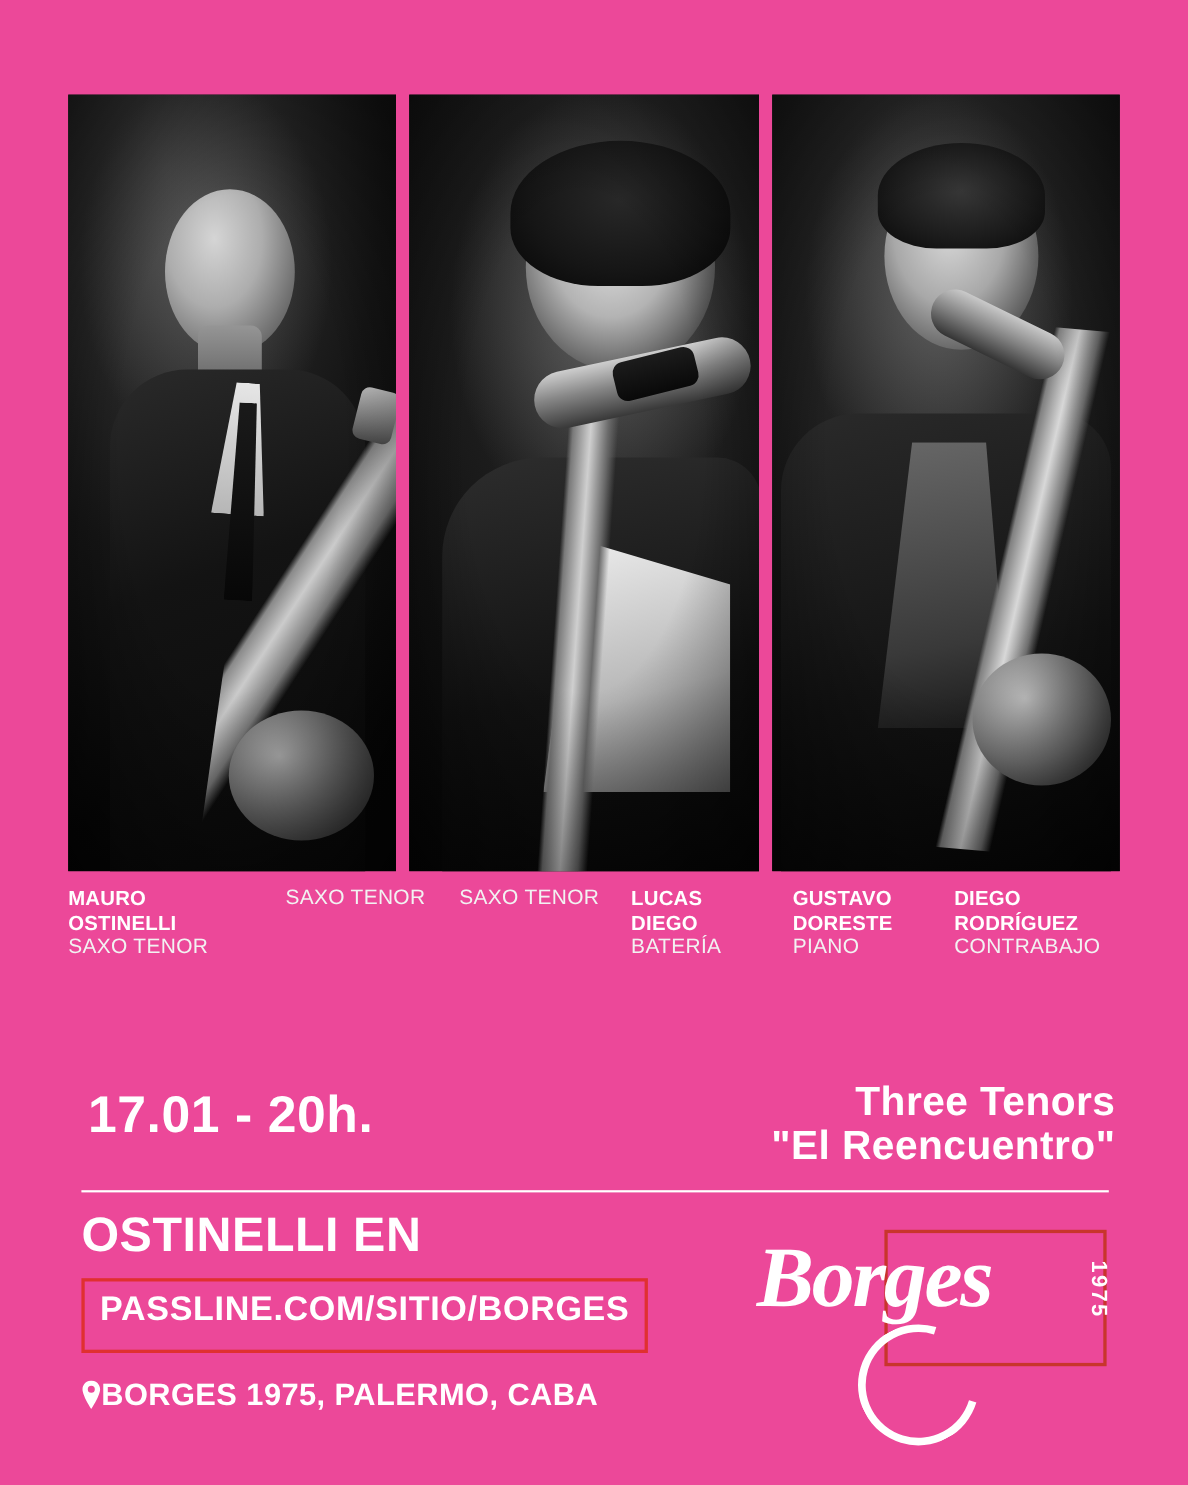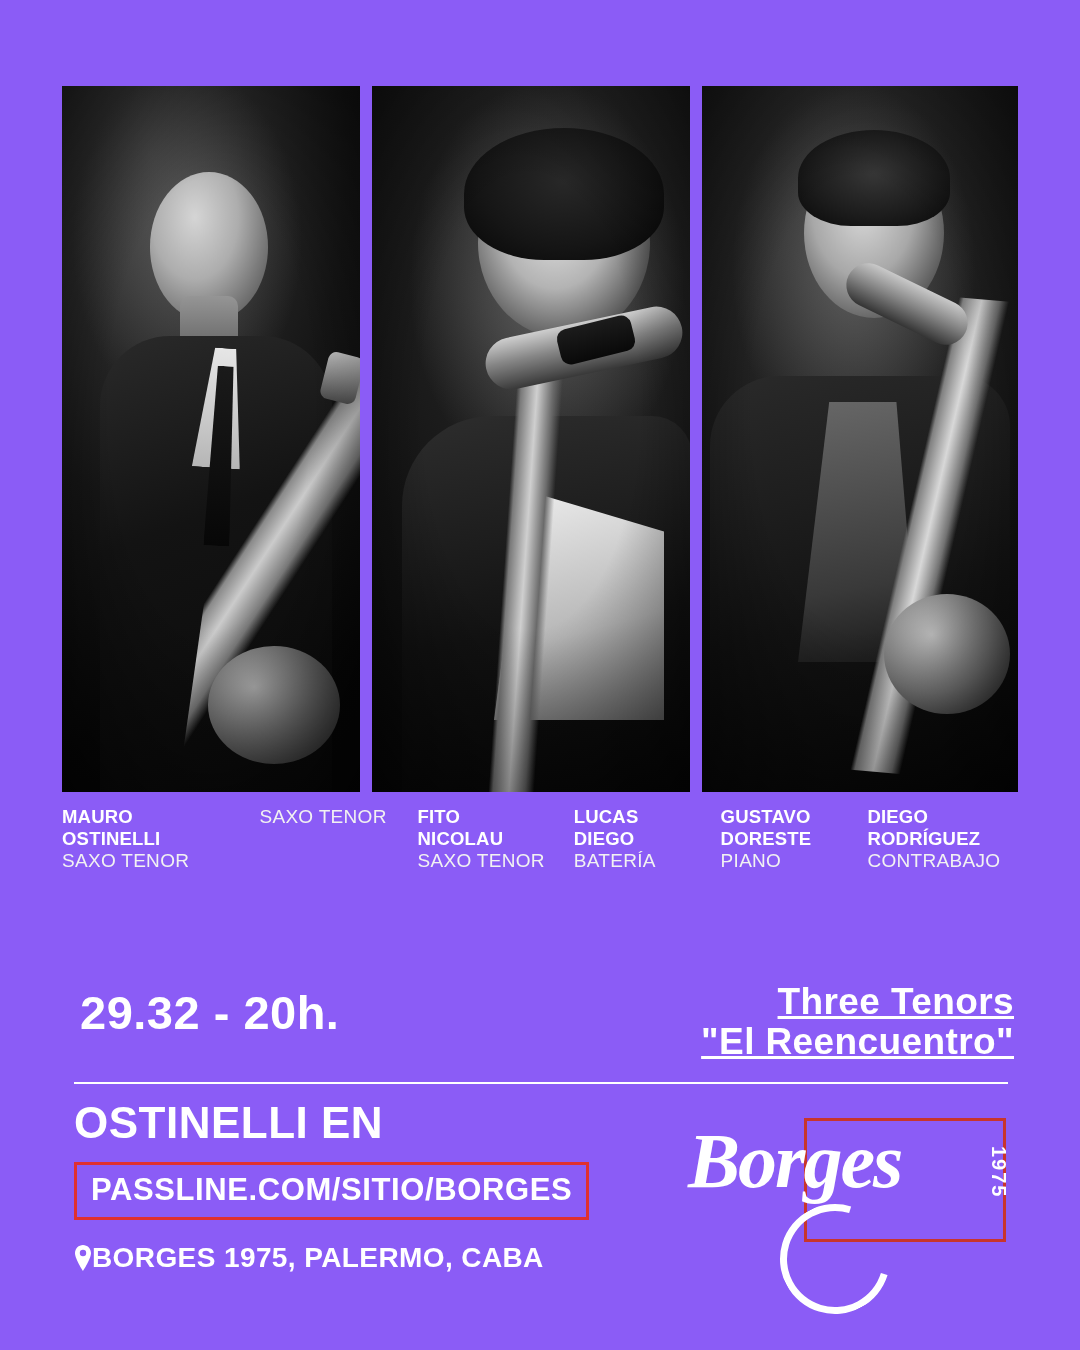--- a/index.html
+++ b/index.html
@@ -13,21 +13,21 @@
     font-family: "Liberation Sans", sans-serif;
     color: #ffffff;
     overflow: hidden;
     position: relative;
   }
 
   .poster {
     position: relative;
     width: 1080px;
     height: 1350px;
-    background: #8b5cf6;
+    background: #ec4899;
   }
 
   
   .photo-strip {
     position: absolute;
     left: 62px;
     top: 86px;
     width: 956px;
     height: 706px;
     display: flex;
@@ -236,21 +236,20 @@
     font-size: 47px;
     font-weight: bold;
     letter-spacing: 0.5px;
     color: #ffffff;
   }
   .show-title {
     position: absolute;
     right: 4px;
     top: -2px;
     text-align: right;
-    text-decoration: underline;
   }
   .show-title .line1 {
     font-size: 37px;
     font-weight: bold;
     letter-spacing: 0.4px;
     line-height: 1.05;
   }
   .show-title .line2 {
     font-size: 37px;
     font-weight: bold;
@@ -276,21 +275,21 @@
   }
   .tickets-heading {
     font-size: 44px;
     font-weight: bold;
     letter-spacing: 0.5px;
     margin: 0 0 14px 0;
   }
   .url-box {
     display: inline-block;
     border: 3px solid #e03030;
-    padding: 7px 14px 9px 14px;
+    padding: 7px 14px 19px 14px;
   }
   .url-text {
     font-size: 31px;
     font-weight: bold;
     letter-spacing: 0.6px;
     color: #ffffff;
   }
   .venue {
     margin-top: 22px;
     display: flex;
@@ -407,43 +406,41 @@
   <div class="credits">
     <div class="credit" style="width:200px">
       <div class="credit-name">MAURO
 OSTINELLI</div>
       <div class="credit-role">SAXO TENOR</div>
     </div>
     <div class="credit" style="width:158px">
       <div class="credit-role">SAXO TENOR</div>
     </div>
     <div class="credit" style="width:156px">
-      <div class="credit-name">FITO
-NICOLAU</div>
       <div class="credit-role">SAXO TENOR</div>
     </div>
     <div class="credit" style="width:146px">
       <div class="credit-name">LUCAS
 DIEGO</div>
       <div class="credit-role">BATERÍA</div>
     </div>
     <div class="credit" style="width:146px">
       <div class="credit-name">GUSTAVO
 DORESTE</div>
       <div class="credit-role">PIANO</div>
     </div>
     <div class="credit" style="width:150px">
       <div class="credit-name">DIEGO
 RODRÍGUEZ</div>
       <div class="credit-role">CONTRABAJO</div>
     </div>
   </div>
 
   <div class="date-row">
-    <div class="date-text">29.32 - 20h.</div>
+    <div class="date-text">17.01 - 20h.</div>
     <div class="show-title">
       <div class="line1">Three Tenors</div>
       <div class="line2">"El Reencuentro"</div>
     </div>
   </div>
 
   <div class="divider"></div>
 
   <div class="tickets">
     <div class="tickets-heading">OSTINELLI EN</div>

